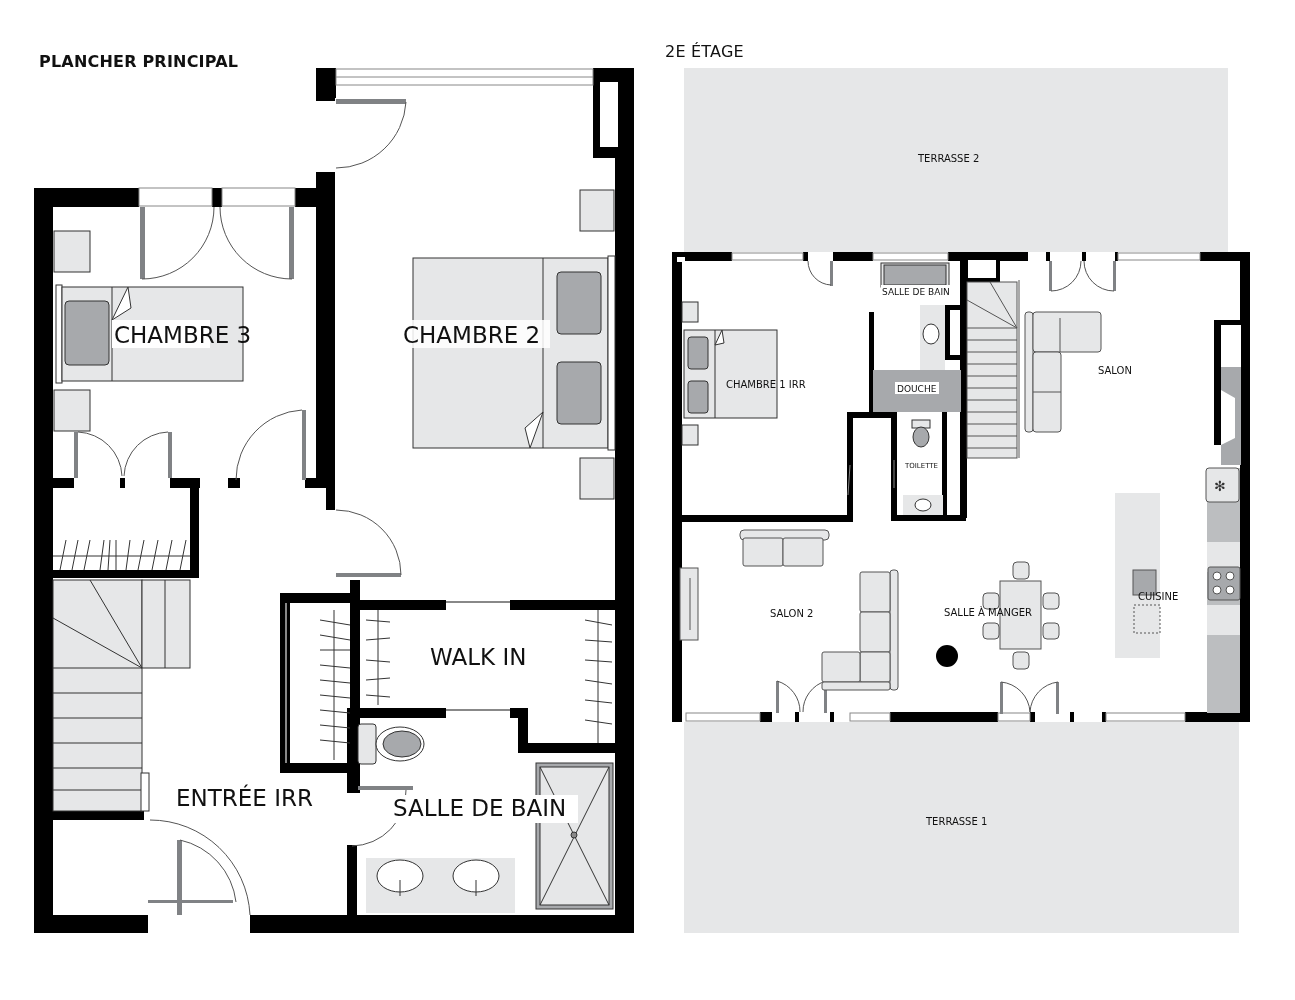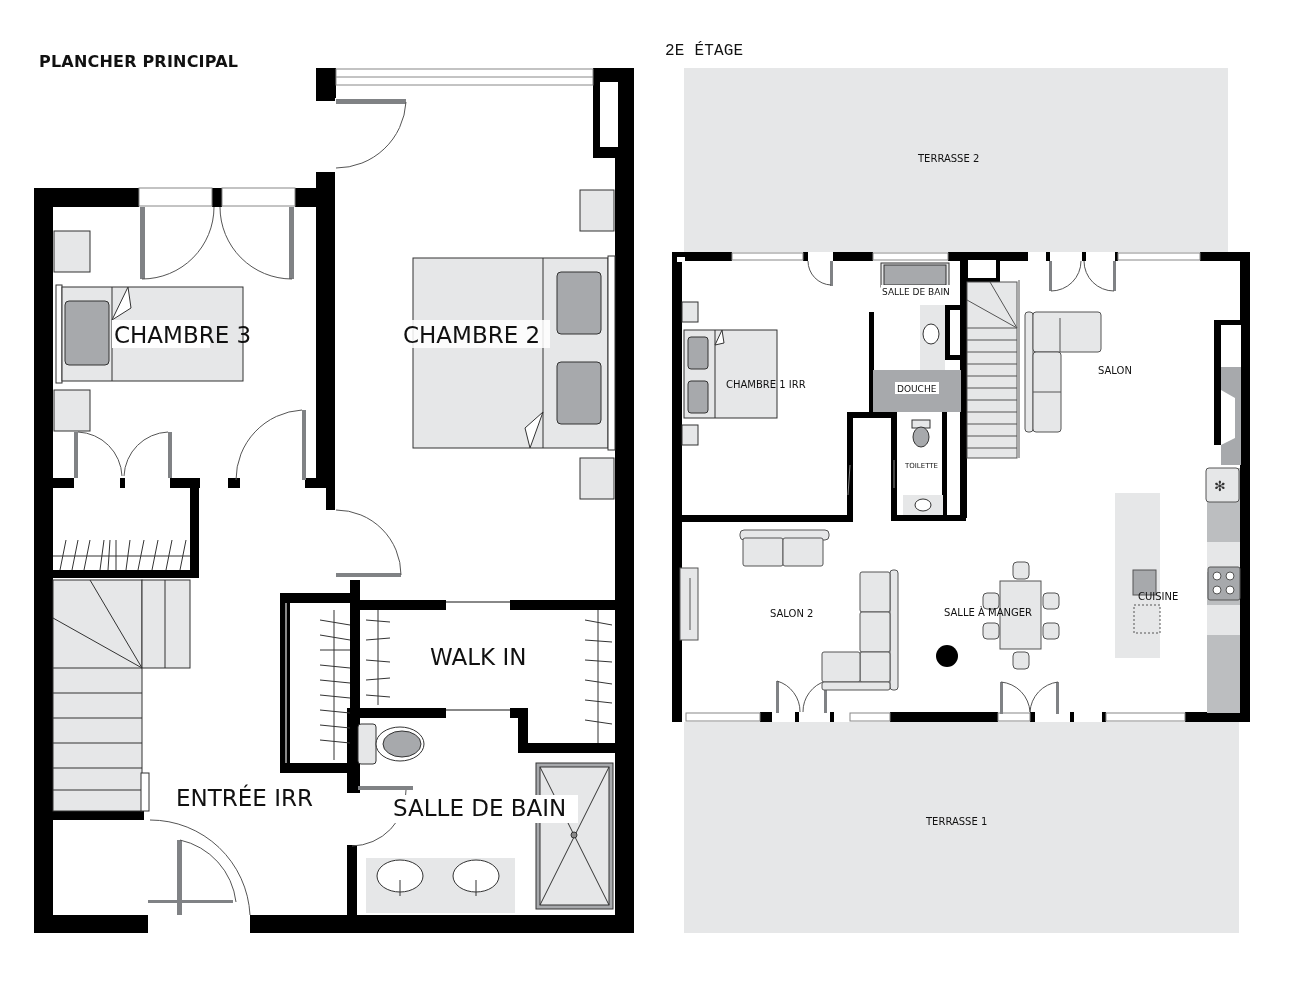--- a/index.html
+++ b/index.html
@@ -8,21 +8,21 @@
   svg { position:absolute; left:0; top:0; }
   .lbl-big { font-family:"DejaVu Sans", sans-serif; font-size:23px; fill:#111; }
   .lbl-sm { font-family:"DejaVu Sans", sans-serif; font-size:10px; fill:#111; }
   .lbl-xs { font-family:"DejaVu Sans", sans-serif; font-size:8px; fill:#111; }
   .lbl-bg { fill:#fff; }
 </style>
 </head>
 <body>
 
 <div class="floor-title" style="left:39px; top:52px;font-weight:bold;">PLANCHER PRINCIPAL</div>
-<div class="floor-title" style="left:665px; top:42px;font-family:Liberation Mono, monospace;">2E ÉTAGE</div>
+<div class="floor-title" style="left:665px; top:42px;">2E ÉTAGE</div>
 
 <svg width="1295" height="1000" viewBox="0 0 1295 1000">
 
   <g>
 
     <g fill="#000">
 
       <rect x="34" y="188" width="19" height="745"></rect>
 
       <rect x="34" y="188" width="105" height="19"></rect>

